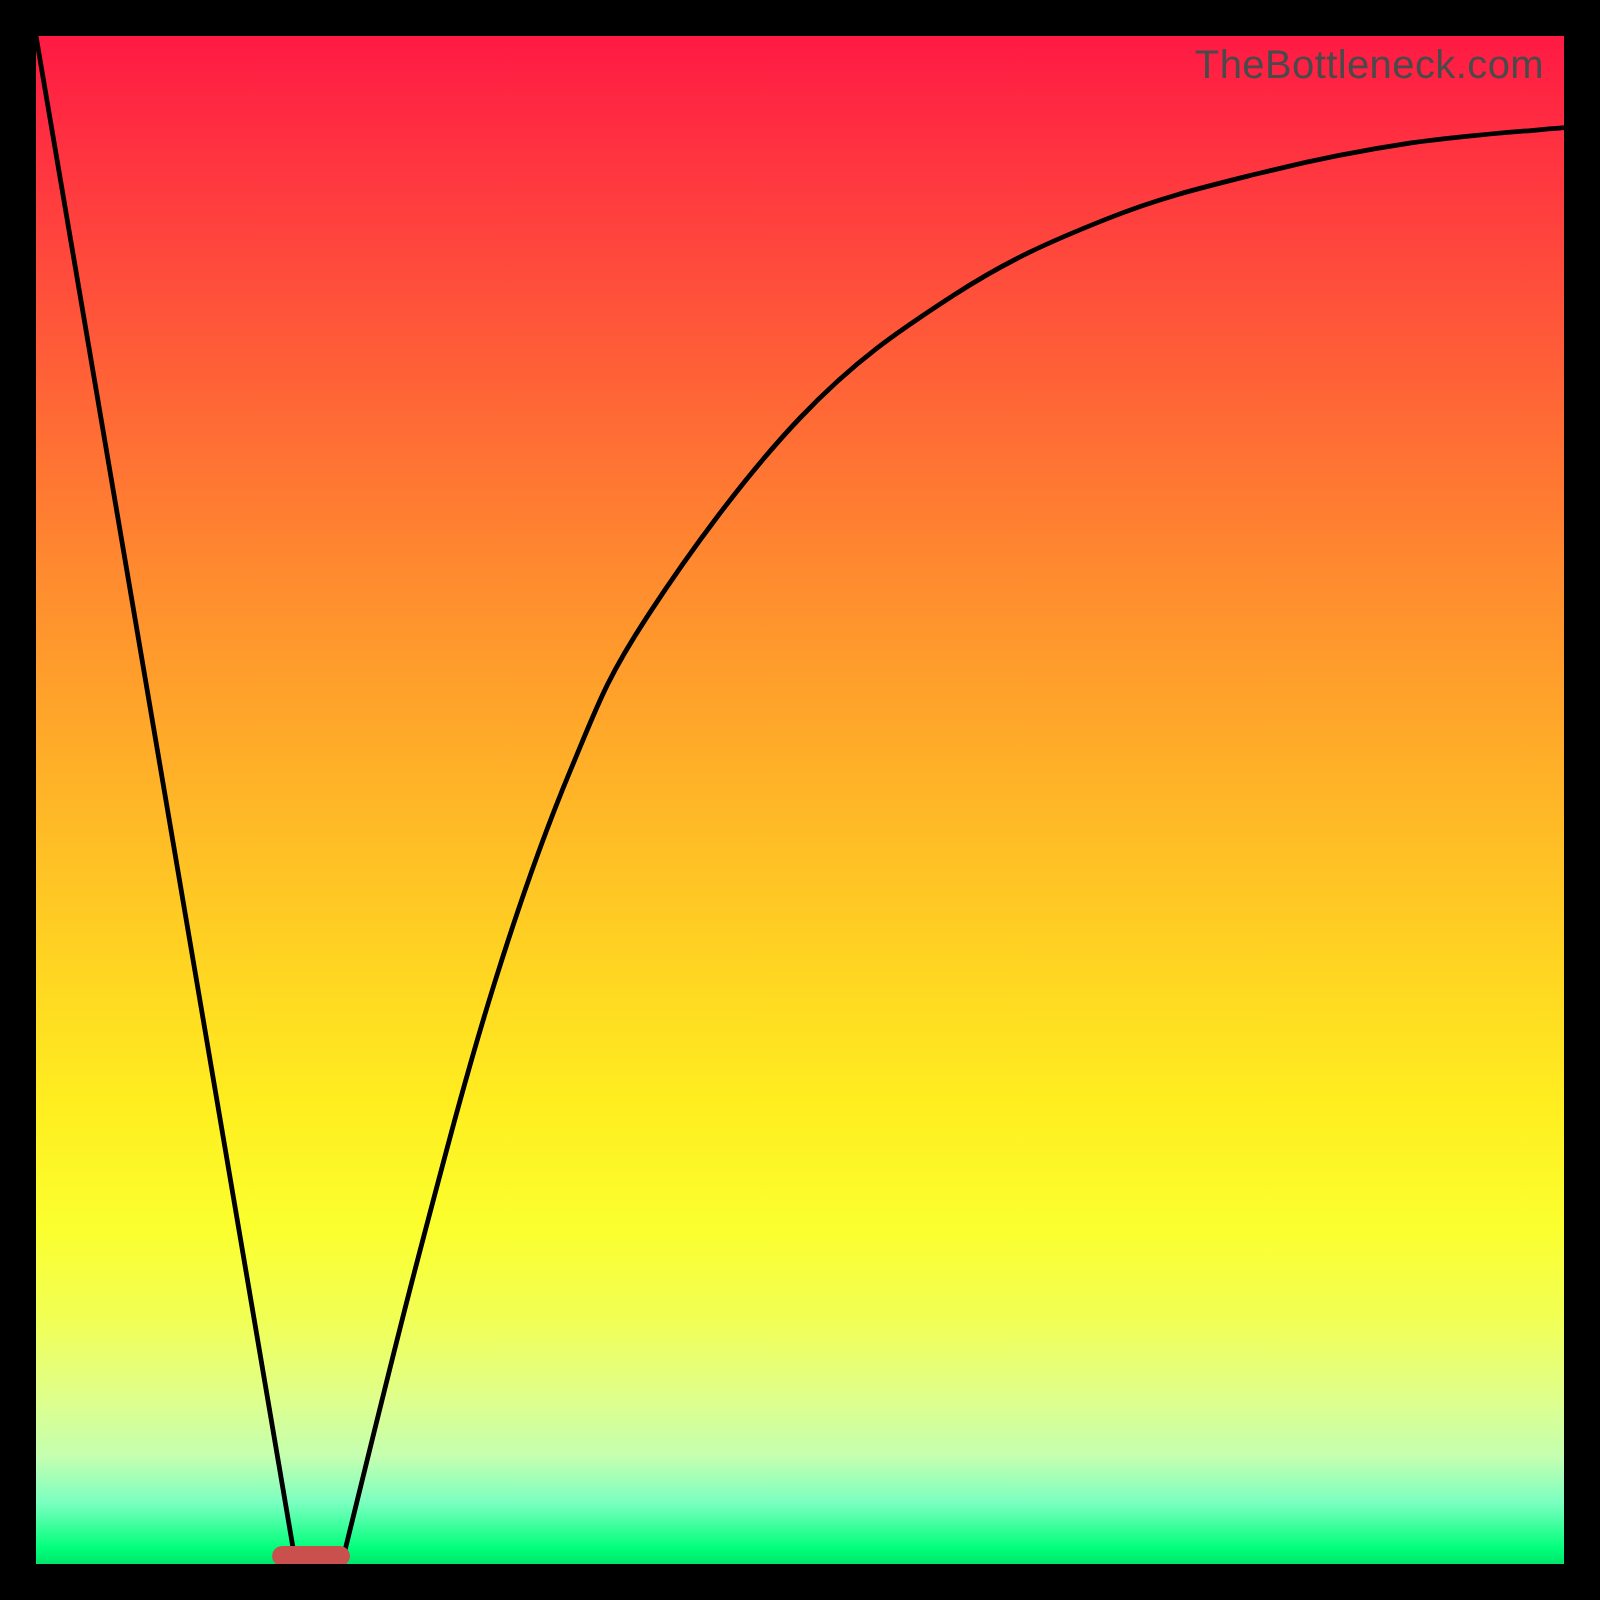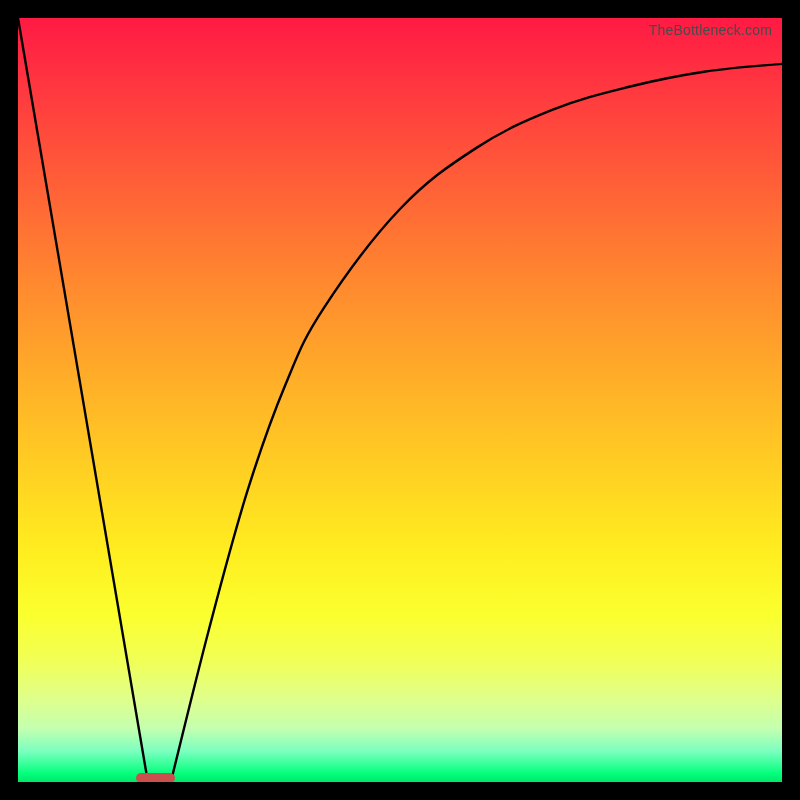--- a/index.html
+++ b/index.html
@@ -42,21 +42,21 @@
       #7affc0 96%,
       #00ff7a 99%,
       #00e56a 100%
     );
   }
   .watermark {
     position: absolute;
     top: 4px;
     right: 10px;
     color: #4a4a4a;
-    font-size: 14px;
+    font-size: 20px;
     font-weight: 500;
     letter-spacing: 0.2px;
     pointer-events: none;
   }
   svg.curves {
     position: absolute;
     inset: 0;
     width: 100%;
     height: 100%;
   }

